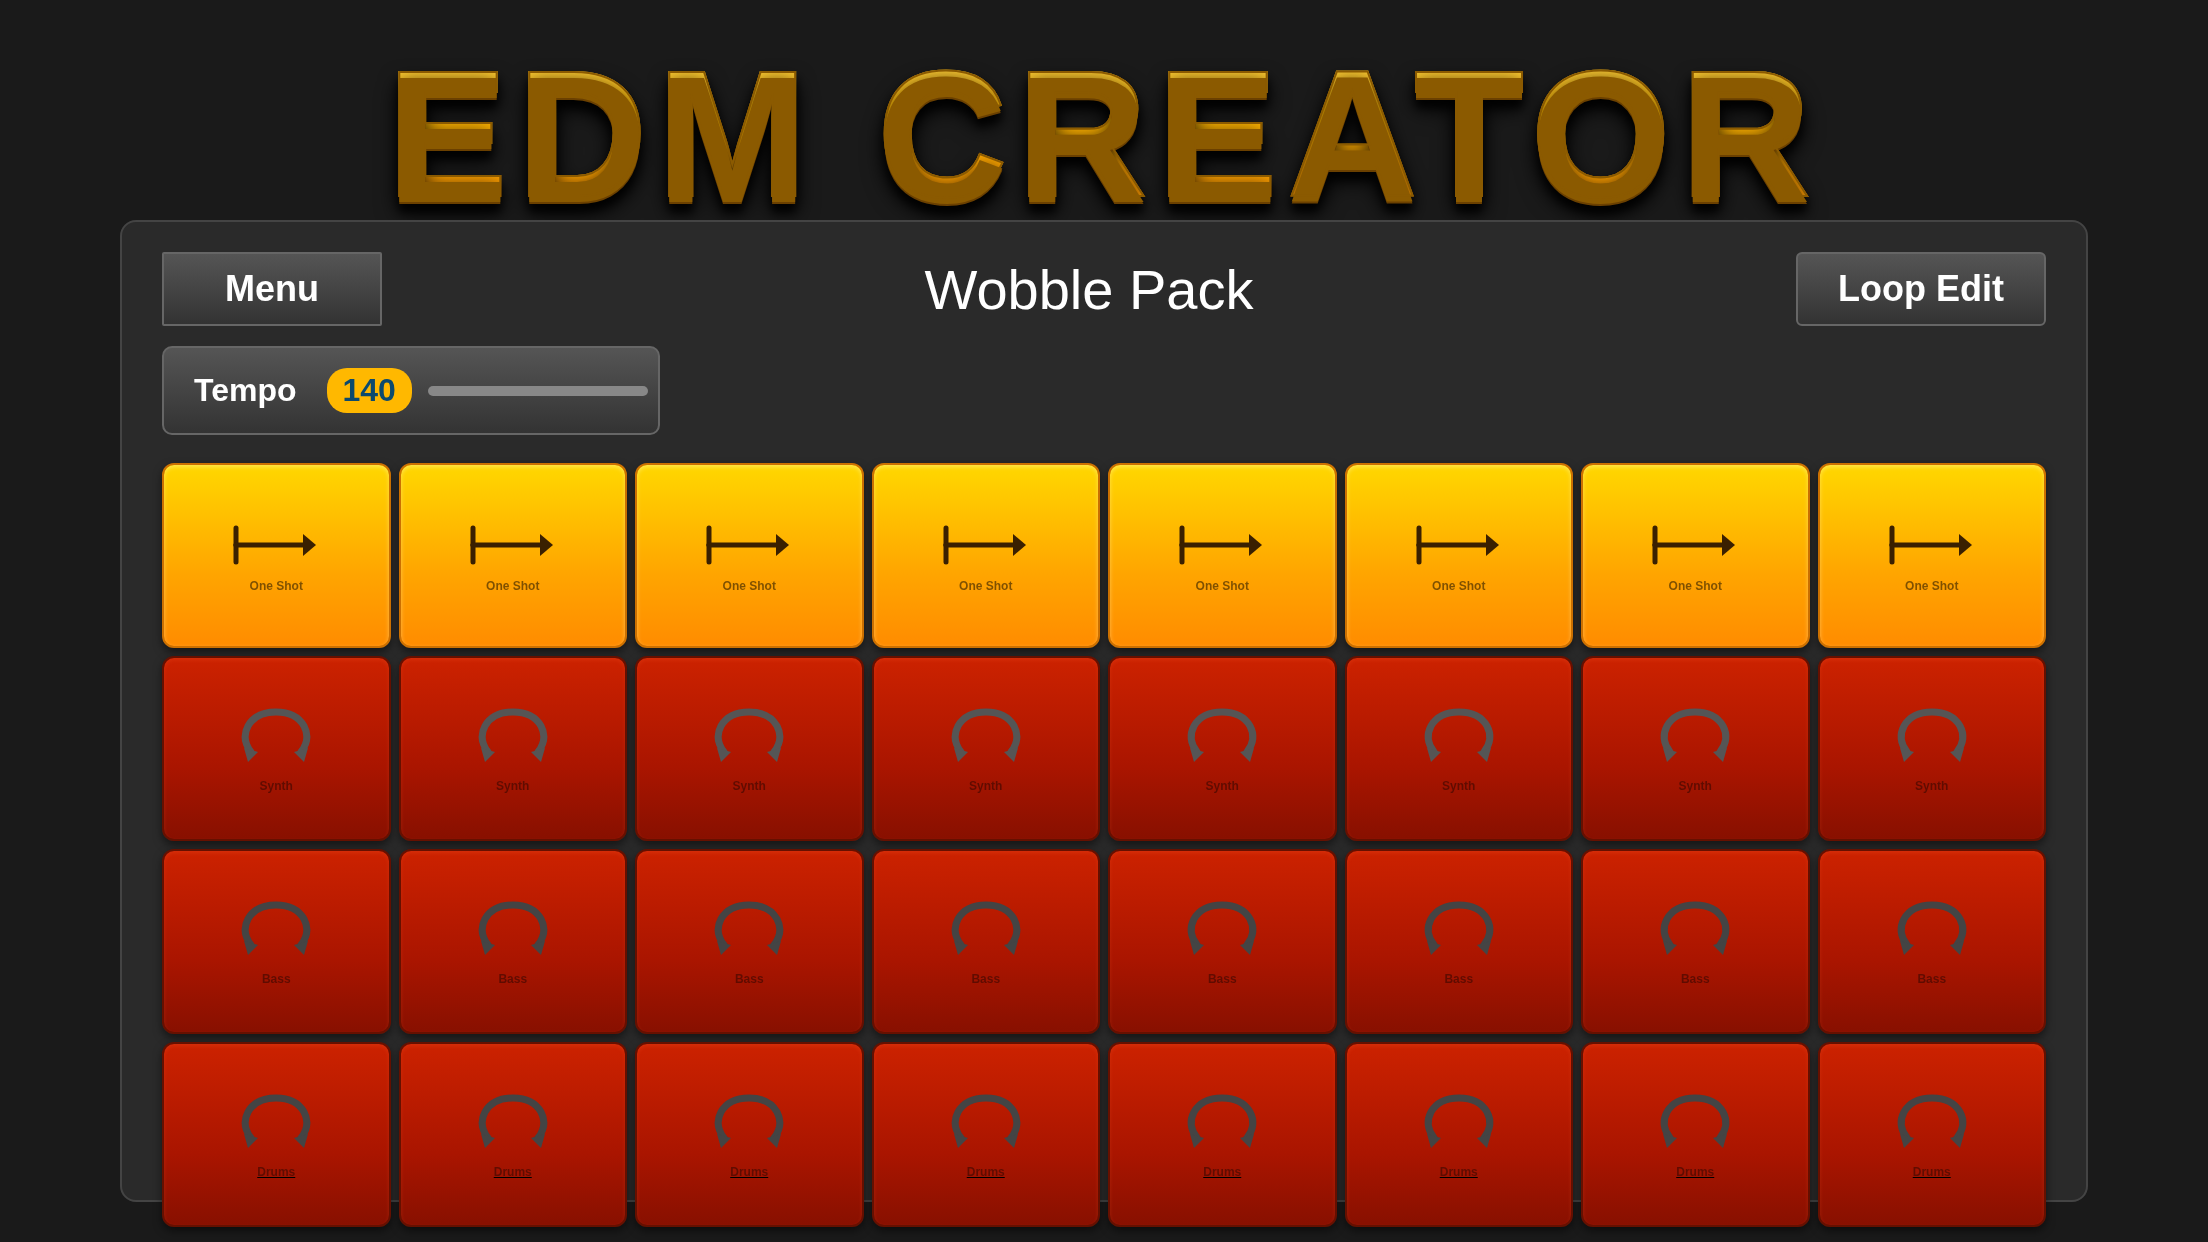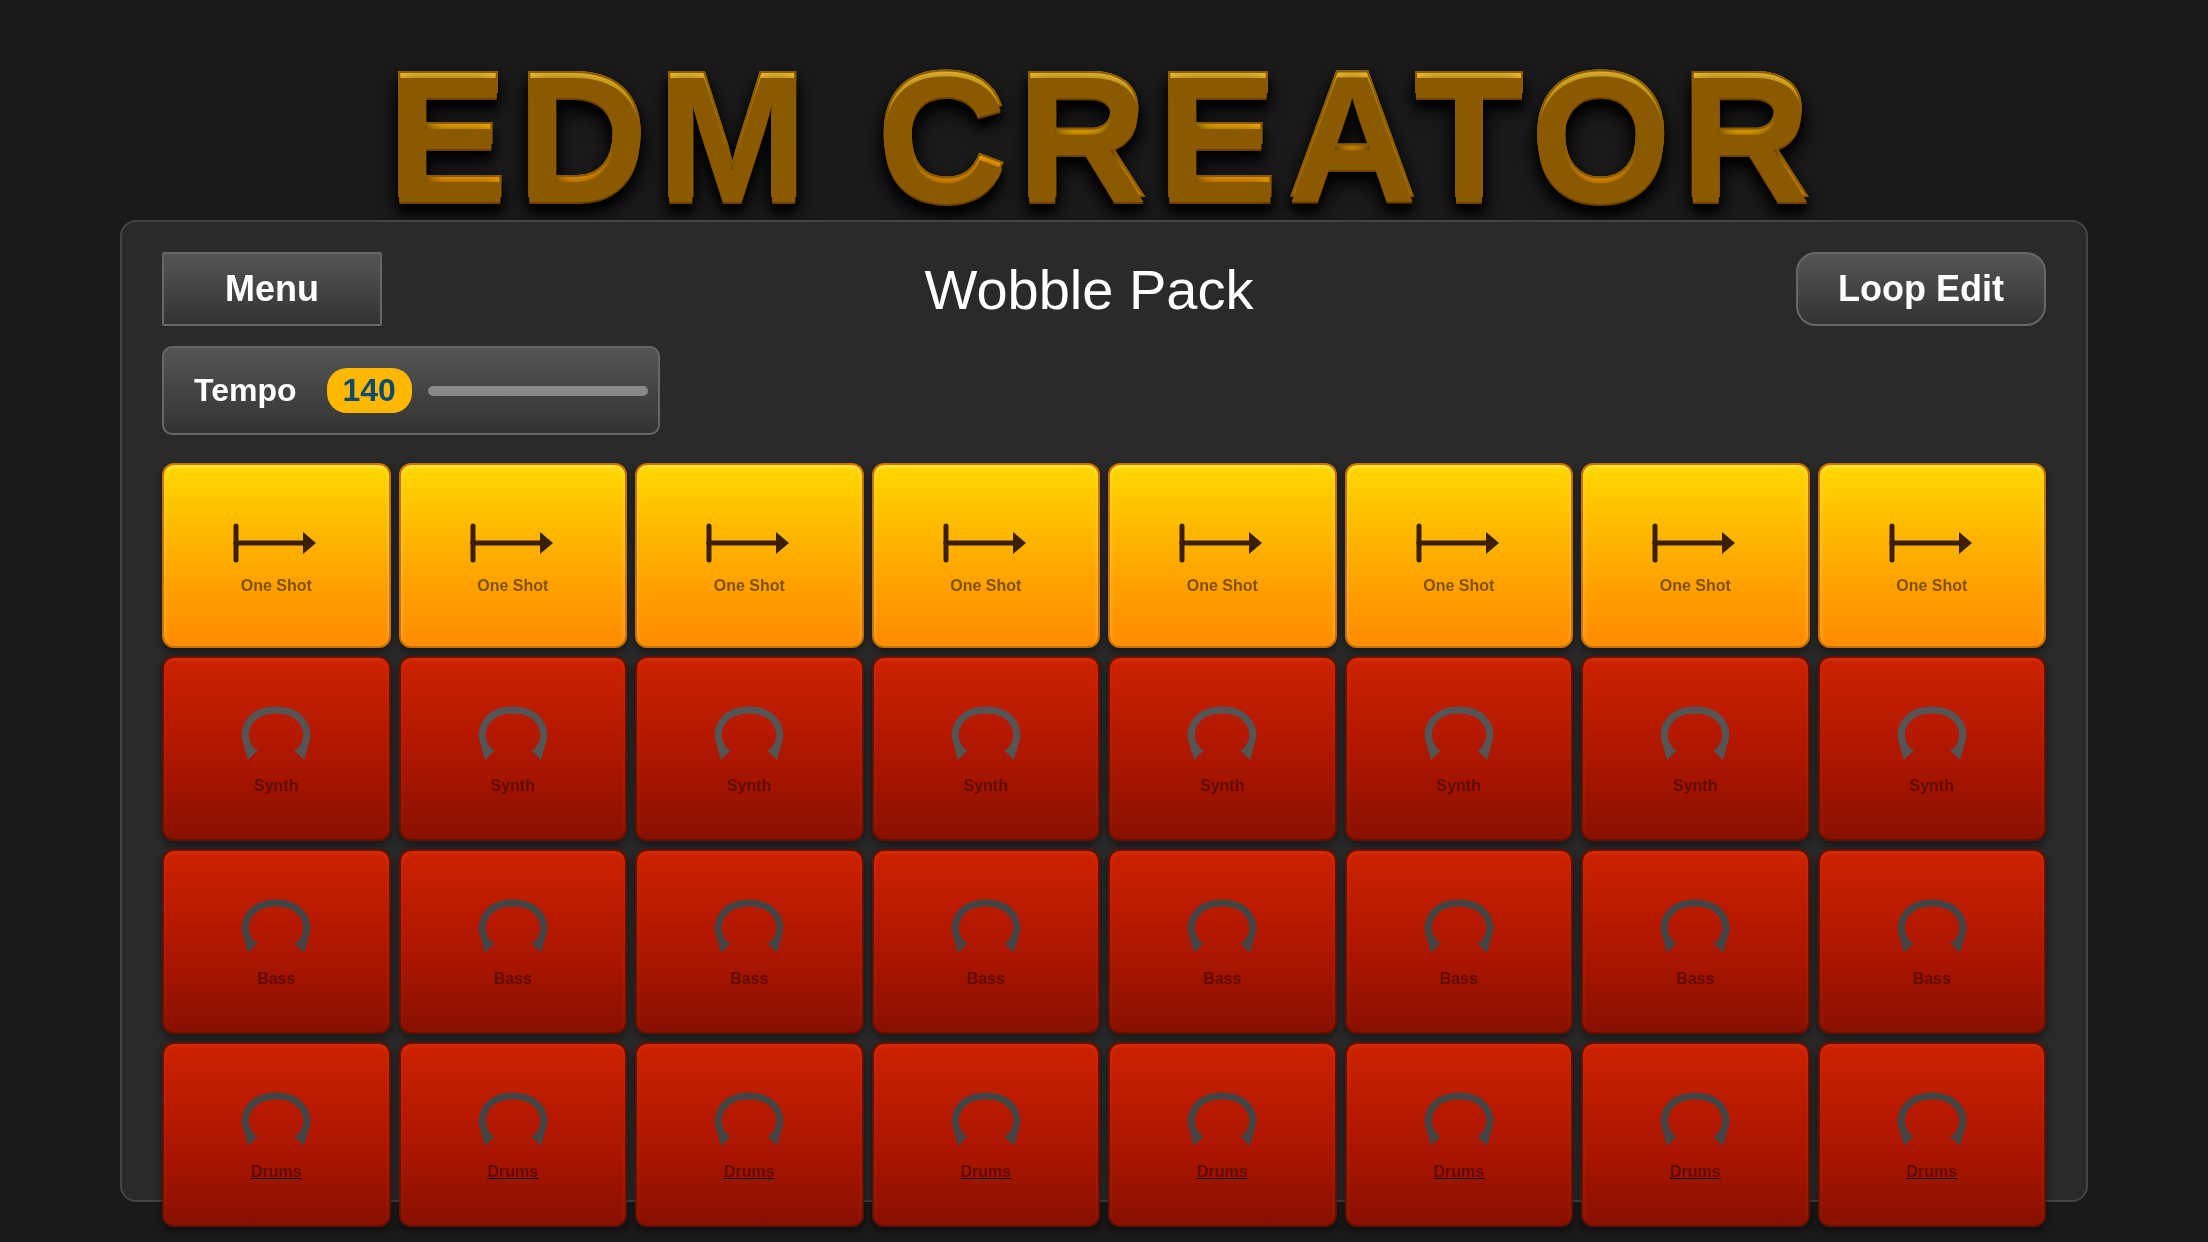--- a/index.html
+++ b/index.html
@@ -78,21 +78,21 @@
       color: white;
       font-size: 56px;
       font-weight: normal;
       text-align: center;
       flex: 1;
     }
 
     .loop-edit-button {
       background: linear-gradient(180deg, #555 0%, #333 100%);
       border: 2px solid #666;
-      border-radius: 20px;
+      border-radius: 6px;
       color: white;
       font-size: 36px;
       font-weight: bold;
       padding: 14px 40px;
       cursor: pointer;
       min-width: 240px;
       text-align: center;
     }
 
     
@@ -206,21 +206,21 @@
       height: 55px;
     }
 
     
     .loop-icon svg {
       width: 80px;
       height: 65px;
     }
 
     .pad-label {
-      font-size: 16px;
+      font-size: 12px;
       font-weight: bold;
       color: rgba(0,0,0,0.5);
       text-align: center;
     }
 
     .pad-cell.synth .pad-label,
     .pad-cell.bass .pad-label,
     .pad-cell.drums .pad-label {
       color: rgba(0,0,0,0.4);
     }

